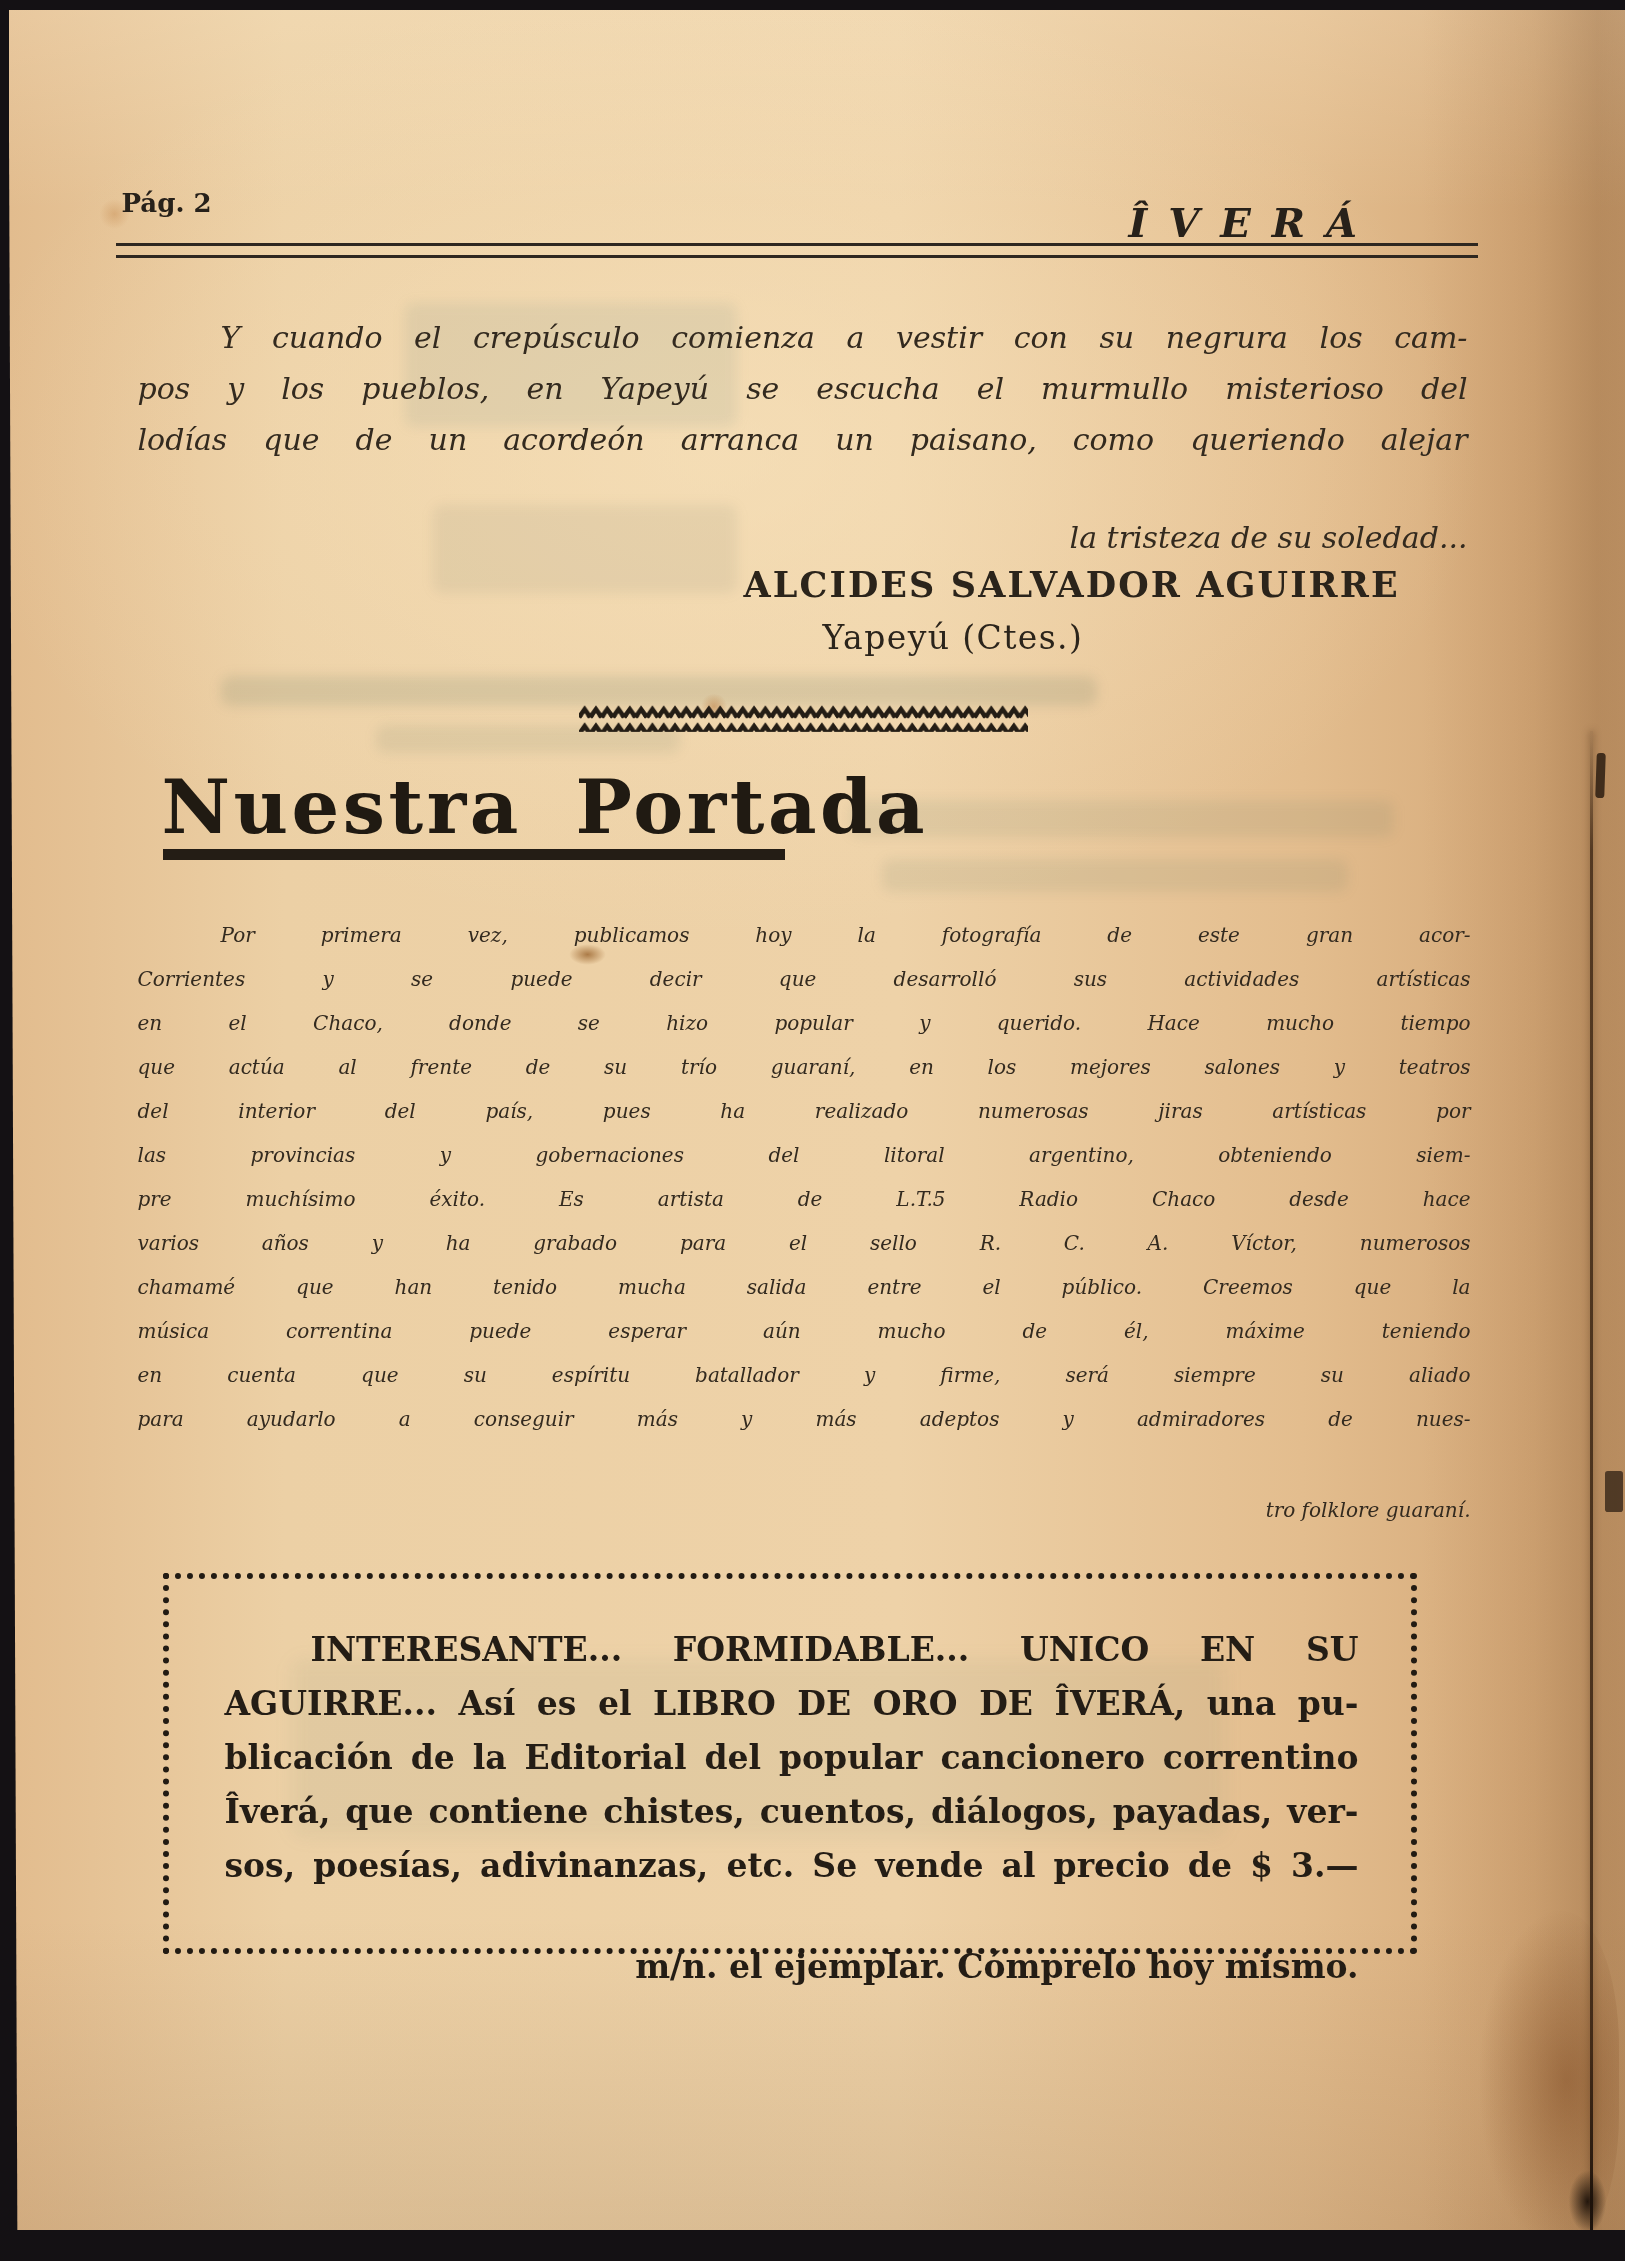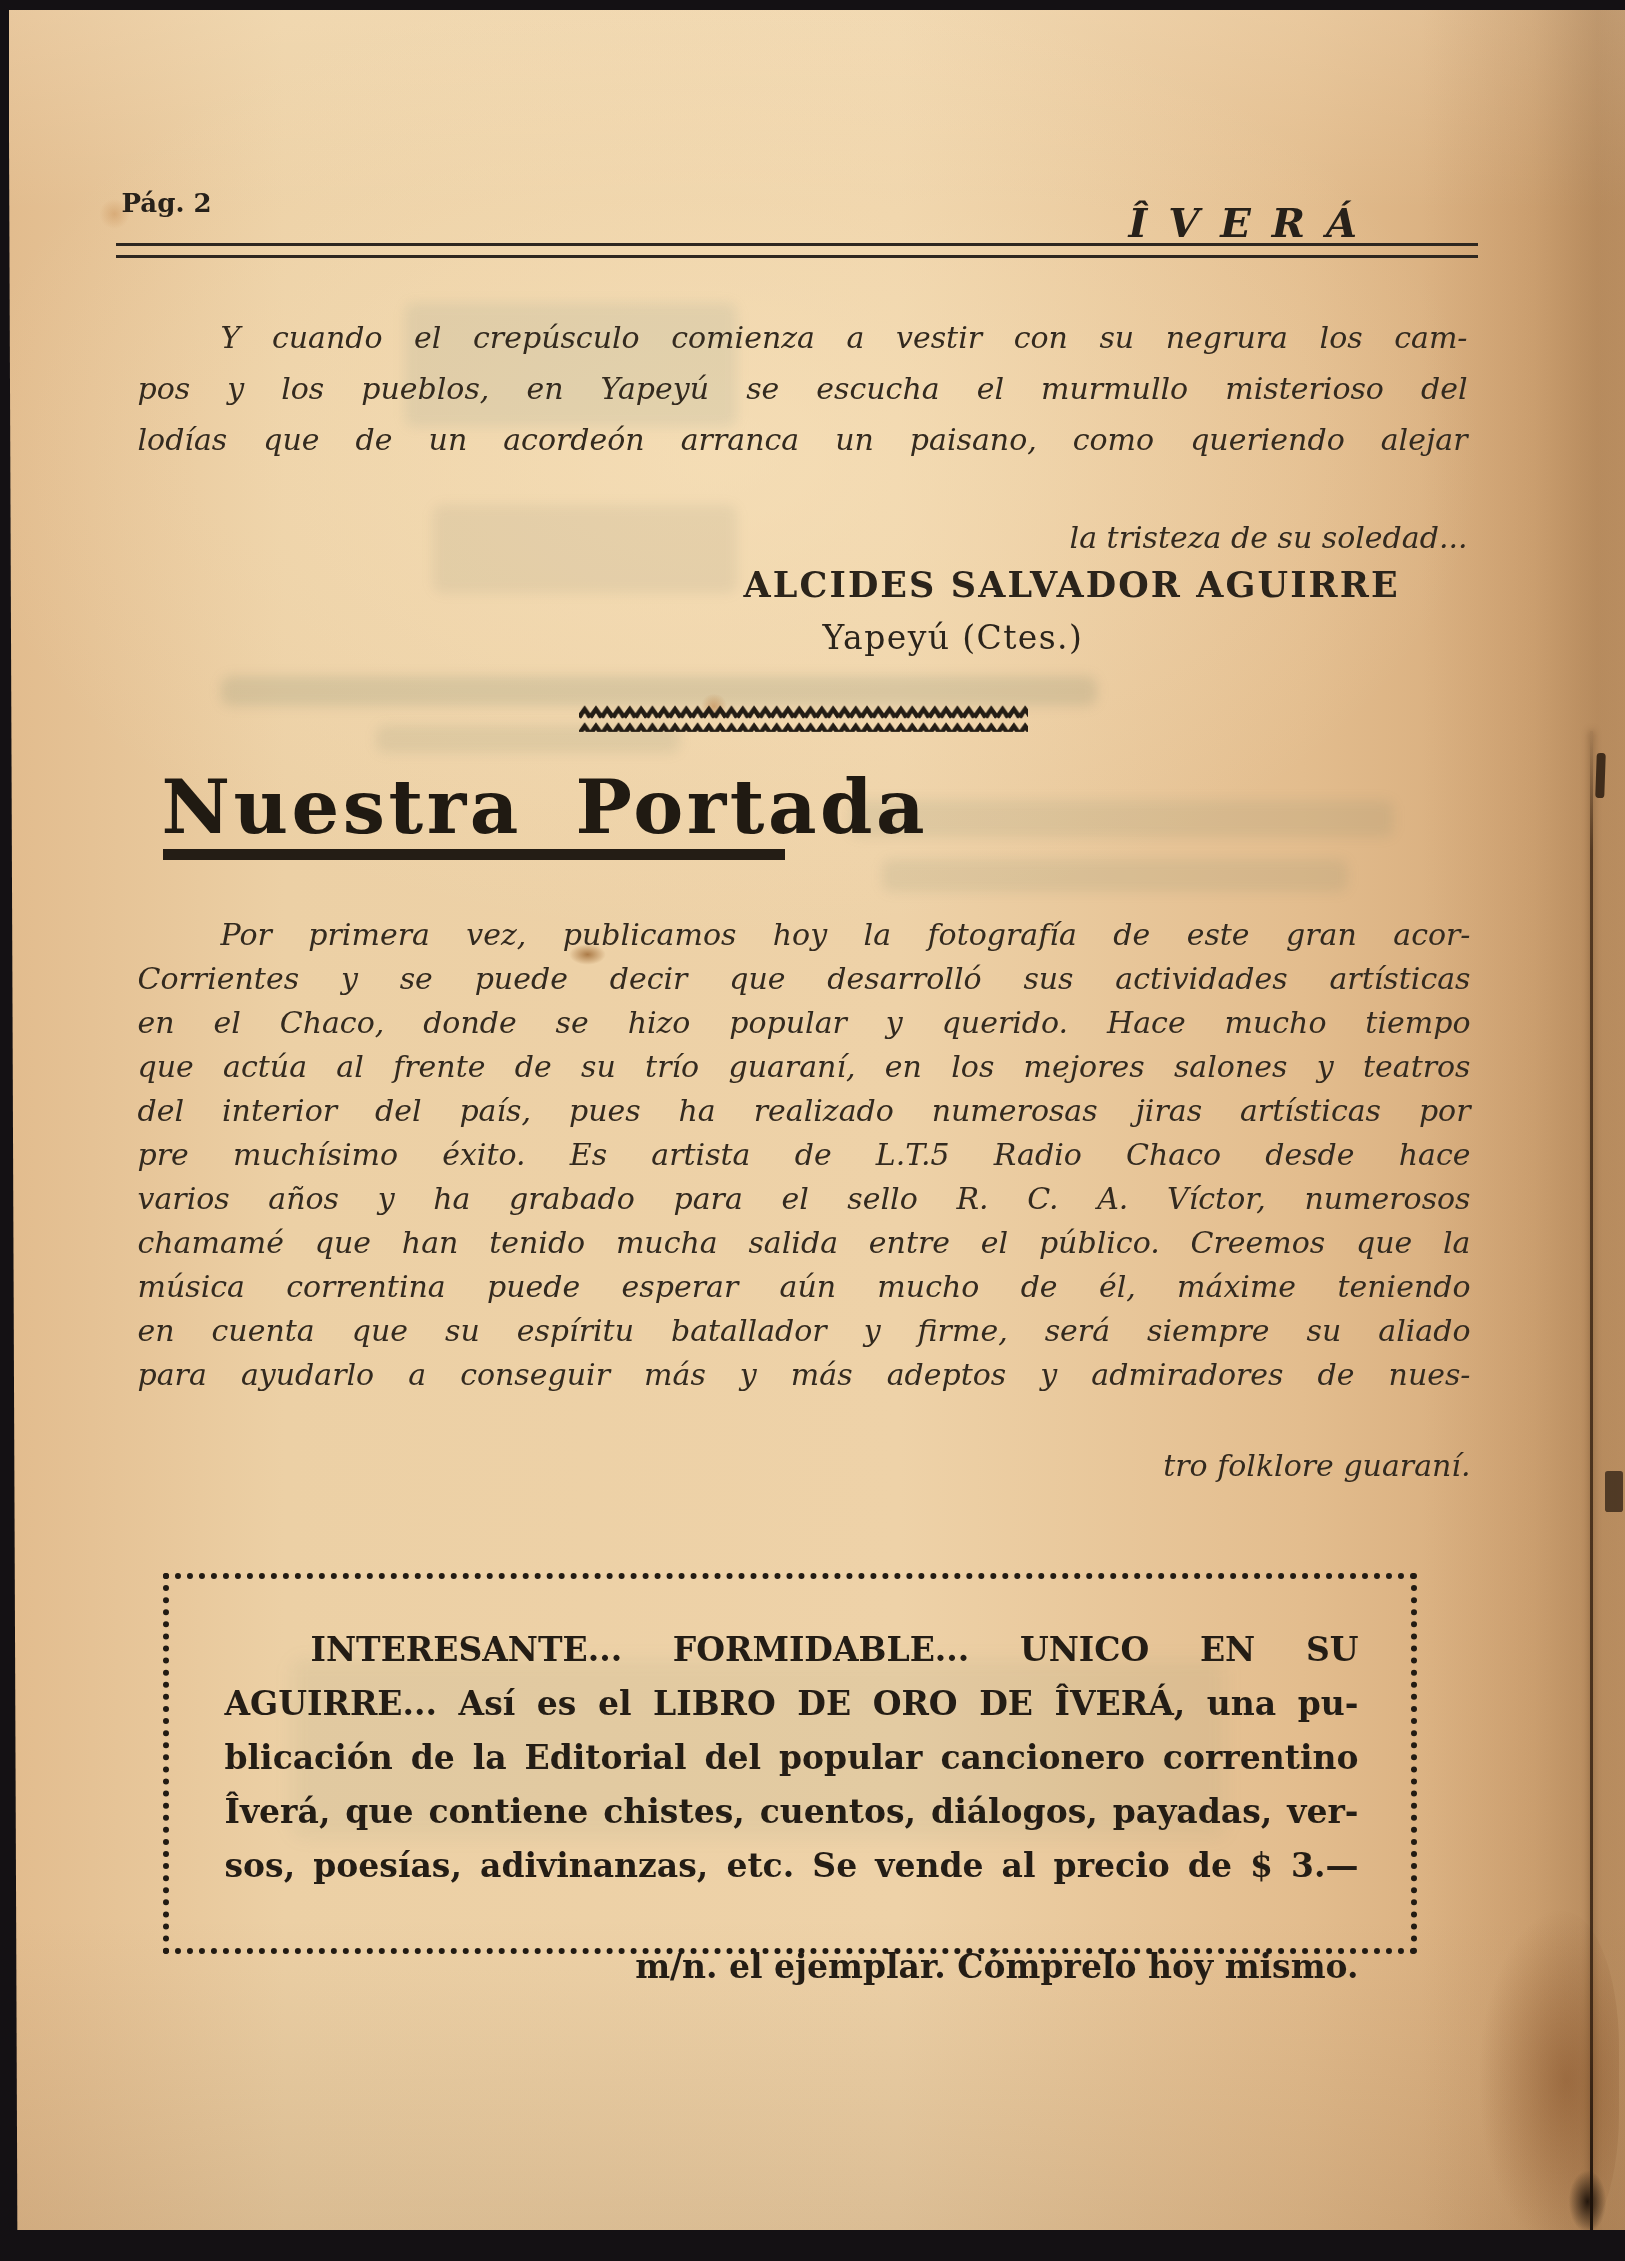--- a/index.html
+++ b/index.html
@@ -54,21 +54,21 @@
   .attribution-author{position:absolute;left:735px;top:554px;font-size:35px;font-weight:600;
     letter-spacing:2.1px;color:#2b241b;}
   .attribution-location{position:absolute;left:814px;top:608px;font-size:33px;color:#2b241b;letter-spacing:1.4px;}
 
   .zigzag{position:absolute;left:570px;top:695px;width:449px;height:34px;}
 
   .article-title{position:absolute;left:153px;top:753px;font-size:75px;font-weight:bold;
     letter-spacing:3.5px;word-spacing:24px;color:#201a12;}
   .title-underline{position:absolute;left:154px;top:839px;width:622px;height:10.6px;background:#241d15;}
 
-  .article-body{position:absolute;left:129px;top:903px;width:1333px;font-size:30px;font-style:italic;
+  .article-body{position:absolute;left:129px;top:903px;width:1333px;font-size:20px;font-style:italic;
     line-height:44px;color:#332a1f;}
 
   .ad-box{position:absolute;left:154px;top:1563px;width:1242px;height:369px;
     border:6.4px dotted #221b13;}
   .ad-text{position:absolute;left:216px;top:1613px;width:1134px;font-size:33px;font-weight:bold;
     line-height:54px;color:#241d15;}
   .ad-text .indent{padding-left:86px;}
 </style>
 </head>
 <body>
@@ -118,20 +118,21 @@
 
   <div class="article-title">Nuestra Portada</div>
   <div class="title-underline"></div>
 
   <div class="article-body">
     <div class="jline indent">Por primera vez, publicamos hoy la fotografía de este gran acor-</div>
     <div class="jline">Corrientes y se puede decir que desarrolló sus actividades artísticas</div>
     <div class="jline">en el Chaco, donde se hizo popular y querido. Hace mucho tiempo</div>
     <div class="jline">que actúa al frente de su trío guaraní, en los mejores salones y teatros</div>
     <div class="jline">del interior del país, pues ha realizado numerosas jiras artísticas por</div>
+    <div class="jline">las provincias y gobernaciones del litoral argentino, obteniendo siem-</div>
     <div class="jline">pre muchísimo éxito. Es artista de L.T.5 Radio Chaco desde hace</div>
     <div class="jline">varios años y ha grabado para el sello R. C. A. Víctor, numerosos</div>
     <div class="jline">chamamé que han tenido mucha salida entre el público. Creemos que la</div>
     <div class="jline">música correntina puede esperar aún mucho de él, máxime teniendo</div>
     <div class="jline">en cuenta que su espíritu batallador y firme, será siempre su aliado</div>
     <div class="jline">para ayudarlo a conseguir más y más adeptos y admiradores de nues-</div>
     <div class="lline">tro folklore guaraní.</div>
   </div>
 
   <div class="ad-box"></div>

